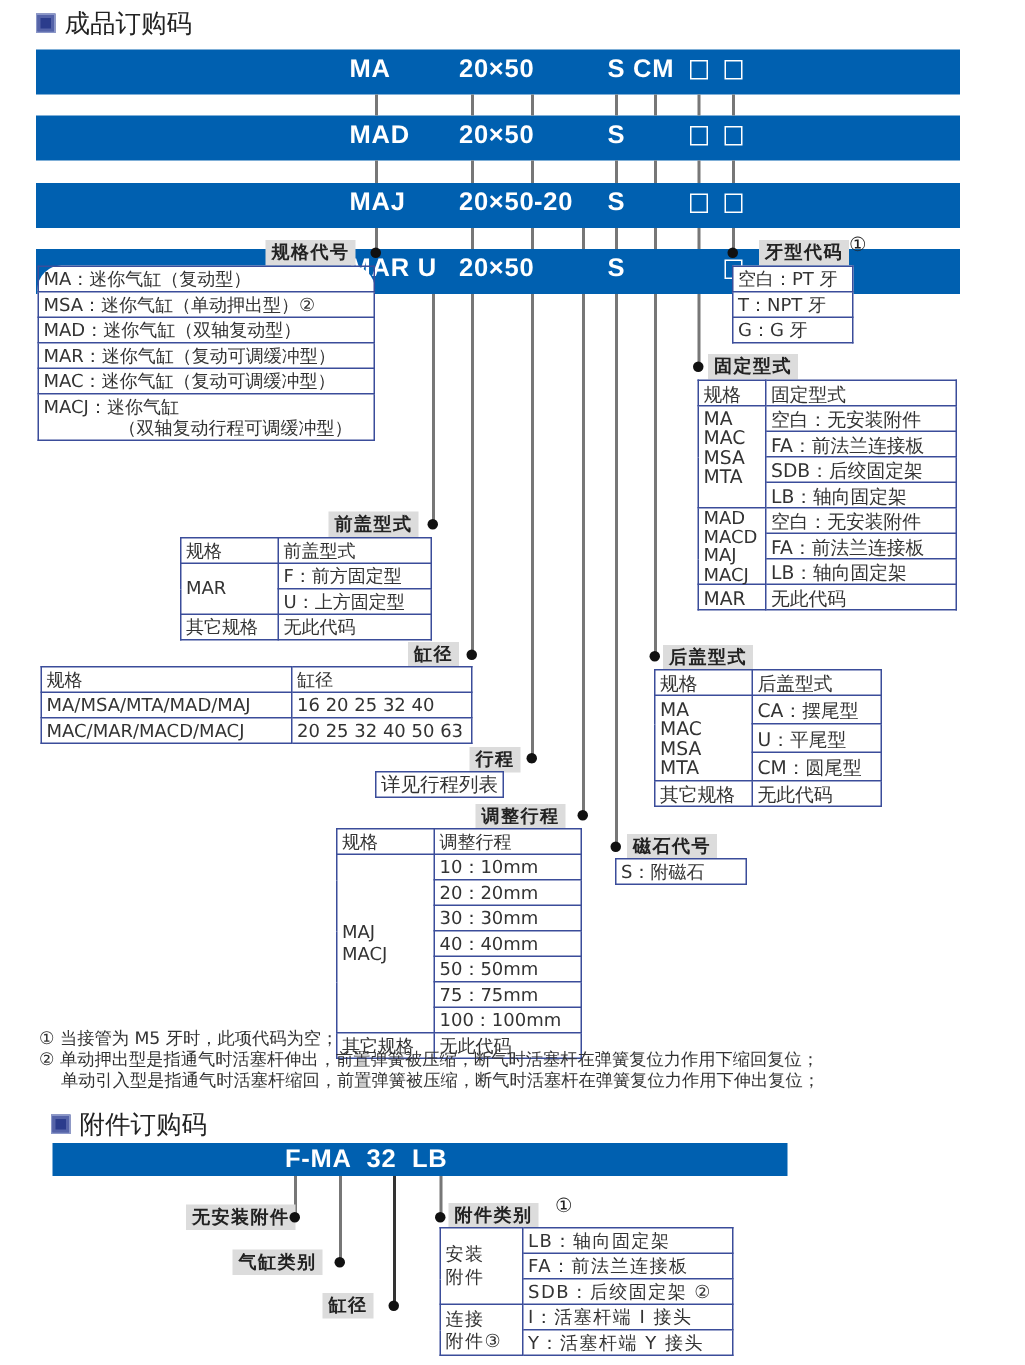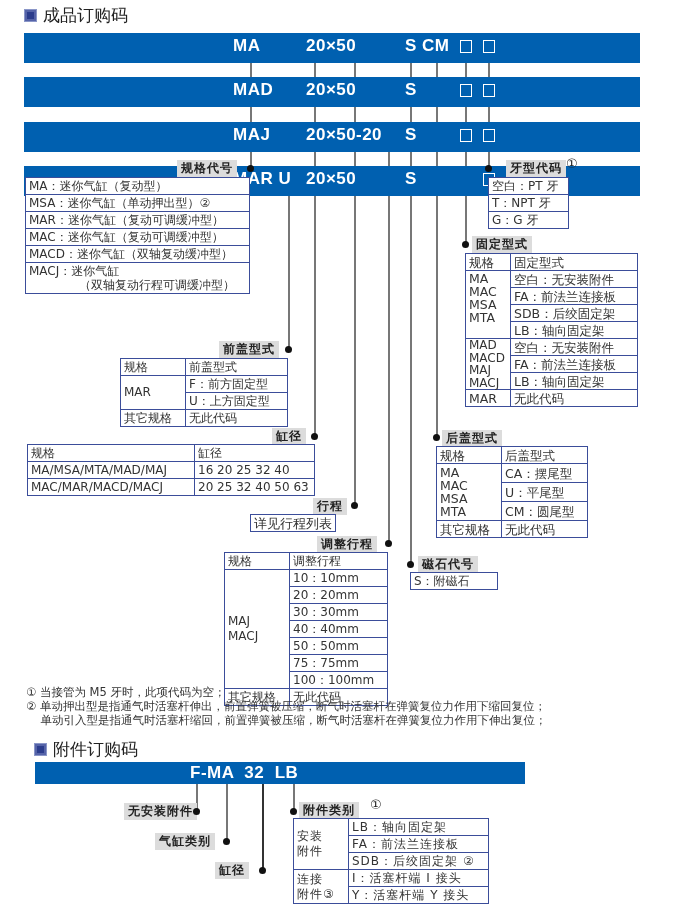--- a/index.html
+++ b/index.html
@@ -92,36 +92,36 @@
 <div class="vline" style="left:410px;top:196px;height:368px;"></div>
 <div class="vline" style="left:436px;top:196px;height:242px;"></div>
 <div class="vline" style="left:465px;top:196px;height:48px;"></div>
 <div class="vline" style="left:488px;top:196px;height:0;"></div>
 
 <div class="vline" style="left:250px;top:152px;height:17px;"></div>
 <div class="vline" style="left:488px;top:152px;height:17px;"></div>
 
 <div class="hdr" style="left:177px;top:160px;">规格代号</div>
 <div class="dot" style="left:247px;top:165px;"></div>
-<table class="t" style="left:25px;top:177px;width:225px;">
+<table class="t" style="left:25px;top:177px;width:225px;border-radius:16px;">
   <tbody>
       <tr>
         <td>MA：迷你气缸（复动型）</td>
       </tr>
   <tr>
         <td>MSA：迷你气缸（单动押出型）②</td>
       </tr>
   <tr>
+        <td>MAD：迷你气缸（双轴复动型）</td>
+      </tr>
+  <tr>
         <td>MAR：迷你气缸（复动可调缓冲型）</td>
       </tr>
   <tr>
         <td>MAC：迷你气缸（复动可调缓冲型）</td>
-      </tr>
-  <tr>
-        <td>MACD：迷你气缸（双轴复动缓冲型）</td>
       </tr>
   <tr>
         <td style="height:30px;line-height:14px;"><span>MACJ：迷你气缸</span><br><span style="padding-left:50px;">（双轴复动行程可调缓冲型）</span></td>
       </tr>
 </tbody>
   </table>
 
 <div class="hdr" style="left:219px;top:341px;">前盖型式</div>
 <div class="dot" style="left:285px;top:346px;"></div>
 <table class="t" style="left:120px;top:358px;width:168px;">

